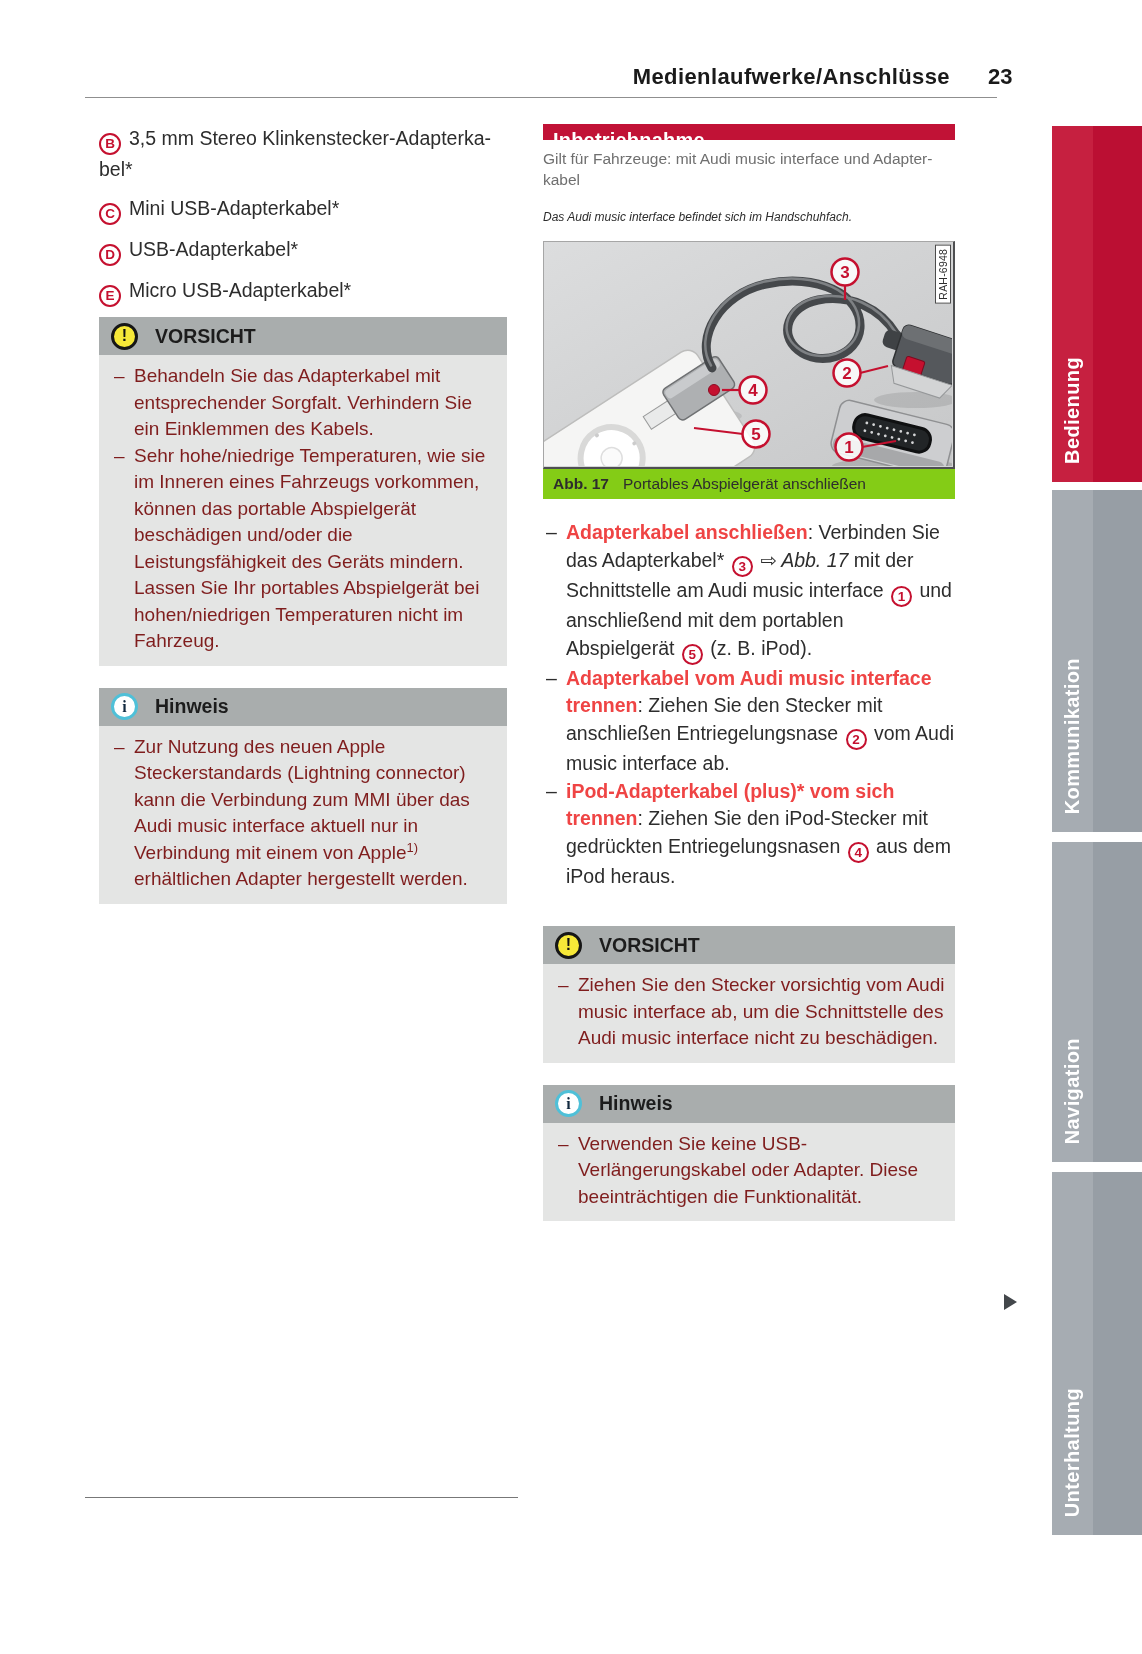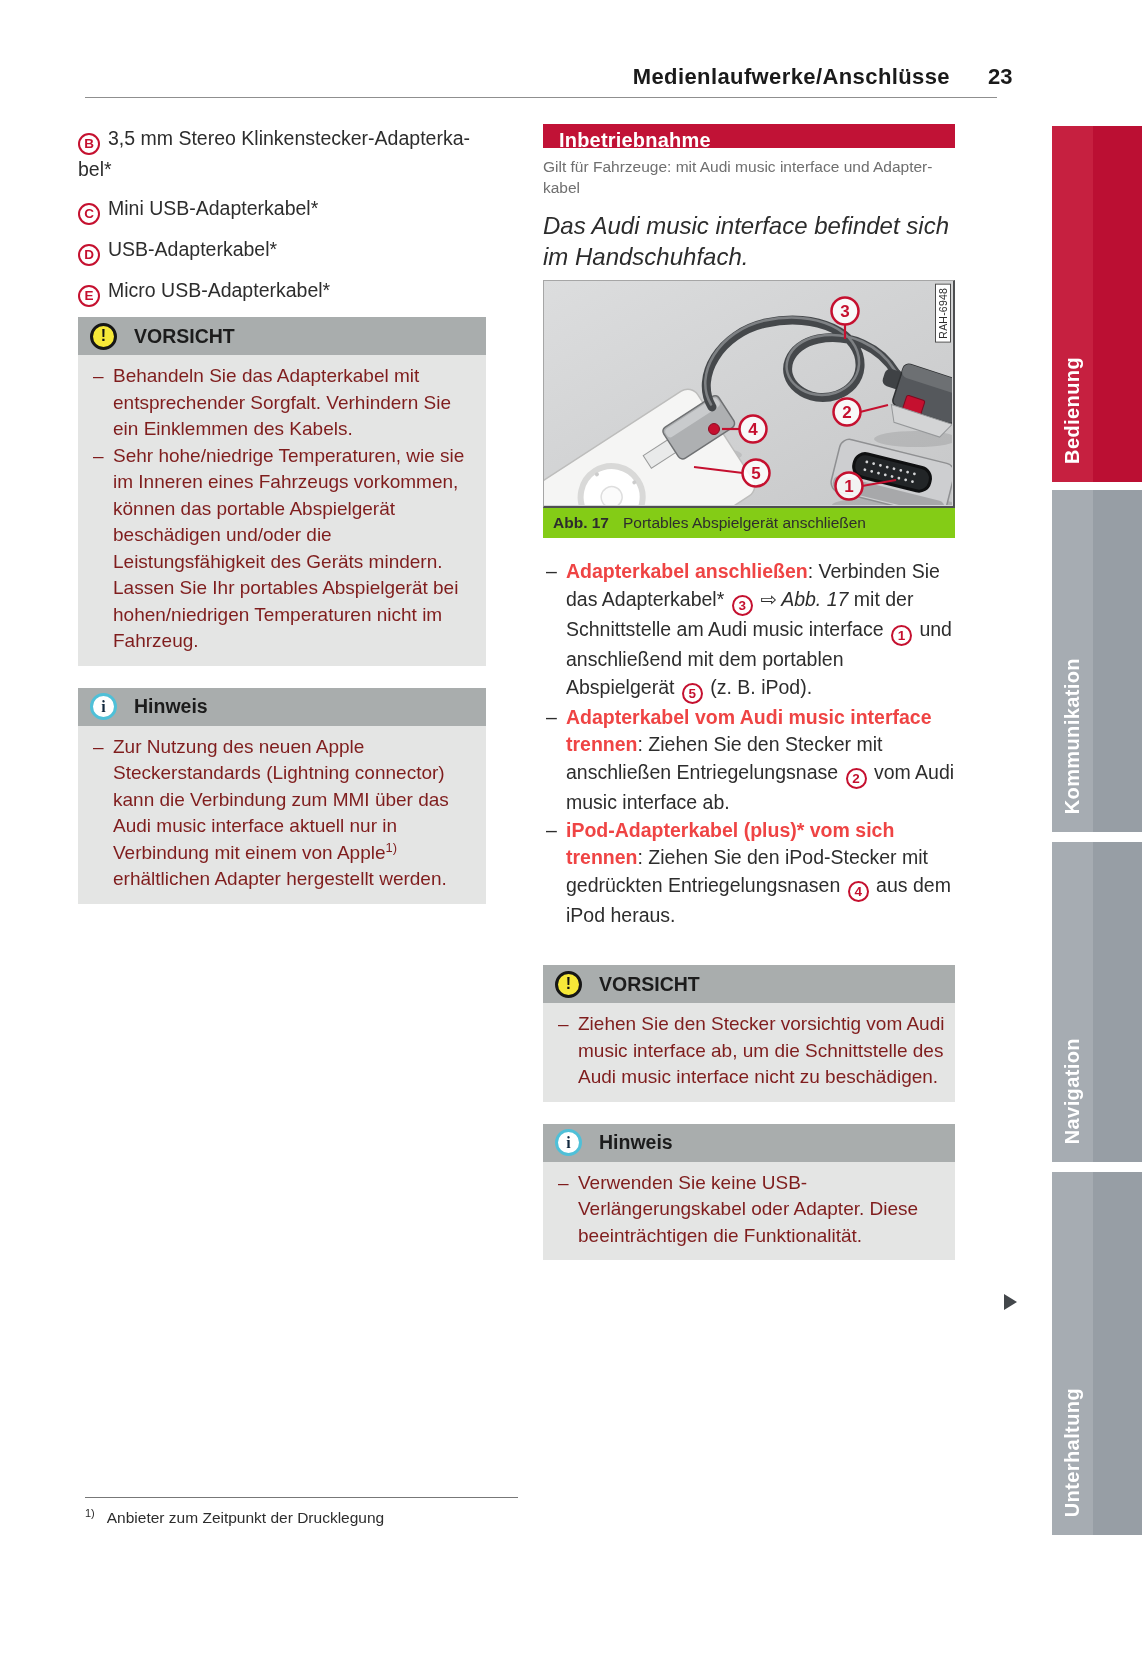--- a/index.html
+++ b/index.html
@@ -6,21 +6,21 @@
   .page{position:relative;width:1142px;height:1654px;background:#ffffff;overflow:hidden;
         font-family:"Liberation Sans","DejaVu Sans",sans-serif;color:#2d2d2d;}
 
   
   .hdr-title{position:absolute;top:64px;left:400px;width:550px;text-align:right;
              font-size:22px;font-weight:700;color:#1a1a1a;letter-spacing:.4px;}
   .hdr-page{position:absolute;top:64px;left:988px;font-size:22px;font-weight:700;color:#1a1a1a;}
   .hdr-rule{position:absolute;top:97px;left:85px;width:912px;height:1px;background:#8f8f8f;}
 
   
-  .col-left{position:absolute;left:78px;top:124px;width:408px;}
+  .col-left{position:absolute;left:99px;top:124px;width:408px;}
   .col-right{position:absolute;left:543px;top:124px;width:412px;}
 
   
   .legend-item{font-size:19.5px;line-height:29px;margin-bottom:10px;color:#2d2d2d;}
   .legend-item:last-of-type{margin-bottom:18px;}
   .letter-badge{display:inline-block;box-sizing:border-box;width:22px;height:22px;border:2px solid #c5102f;
                 border-radius:50%;color:#c5102f;font-size:13.5px;font-weight:700;text-align:center;
                 line-height:18px;margin-right:8px;vertical-align:-3px;background:#fff;}
   .line2{display:block;}
 
@@ -31,24 +31,24 @@
   .circ-icon{box-sizing:border-box;width:27px;height:27px;border-radius:50%;display:flex;
              align-items:center;justify-content:center;flex:0 0 auto;}
   .icon-caution{background:#f6e838;border:3px solid #161616;color:#111;font-weight:800;font-size:16px;}
   .icon-note{background:#ffffff;border:3px solid #4fc0d8;color:#12293f;font-weight:800;font-size:16px;
              font-family:"Liberation Serif","DejaVu Serif",serif;}
   .ibox-body{background:#e4e5e4;padding:8px 10px 11px 12px;font-size:19px;line-height:26.5px;color:#7f1d1d;}
   .dash{position:relative;padding-left:23px;}
   .dash::before{content:"–";position:absolute;left:3px;top:0;}
 
   
-  .sec-banner{height:24px;line-height:32px;background:#c11236;color:#ffffff;font-size:20px;
-              font-weight:700;padding-left:16px;letter-spacing:.2px;}
+  .sec-banner{height:16px;line-height:32px;background:#c11236;color:#ffffff;font-size:20px;
+              font-weight:700;padding-left:10px;letter-spacing:.2px;}
   .applies{margin-top:8px;font-size:15.5px;line-height:21px;color:#6f6f6f;}
-  .intro{margin-top:12px;font-size:24px;line-height:31px;font-style:italic;color:#2c2c2c;}
+  .intro{margin-top:12px;font-size:12px;line-height:31px;font-style:italic;color:#2c2c2c;}
 
   
   .figure{position:relative;margin-top:8px;width:412px;height:228px;box-sizing:border-box;
           border-top:1px solid #a6a6a6;border-left:1px solid #a6a6a6;
           border-right:2px solid #4e4f51;border-bottom:2px solid #4e4f51;background:#d5d6d7;}
   .figure svg{display:block;}
   .fig-code{position:absolute;top:3px;right:2px;background:#ffffff;border:1px solid #4c4c4c;
             writing-mode:vertical-rl;transform:rotate(180deg);font-size:10.5px;color:#2d2d2d;
             padding:3px 1px;letter-spacing:.2px;}
   .fig-caption{width:412px;height:30px;line-height:30px;background:#84cc16;font-size:15.5px;
@@ -124,23 +124,20 @@
         <span class="circ-icon icon-note">i</span>
         <span class="ibox-title">Hinweis</span>
       </div>
       <div class="ibox-body">
         <div class="dash"><span class="seg-t">Zur Nutzung des neuen Apple Steckerstandards (Lightning connector) kann die Verbindung zum MMI über das Audi music interface aktuell nur in Verbindung mit einem von Apple</span><span class="seg-sup">1)</span><span class="seg-t"> erhältlichen Adapter hergestellt werden.</span></div>
       </div>
     </div>
   </div>
 
   <div class="footnote-rule"></div>
-  <div class="footnote">
-    <span class="fn-marker">1)</span><span>Anbieter zum Zeitpunkt der Drucklegung</span>
-  </div>
 
   <div class="col-right">
 
     <div class="sec-banner">Inbetriebnahme</div>
 
     <div class="applies">
       <span>Gilt für Fahrzeuge: mit Audi music interface und Adapter-</span><span class="line2">kabel</span>
     </div>
 
     <div class="intro">Das Audi music interface befindet sich im Handschuhfach.</div>

